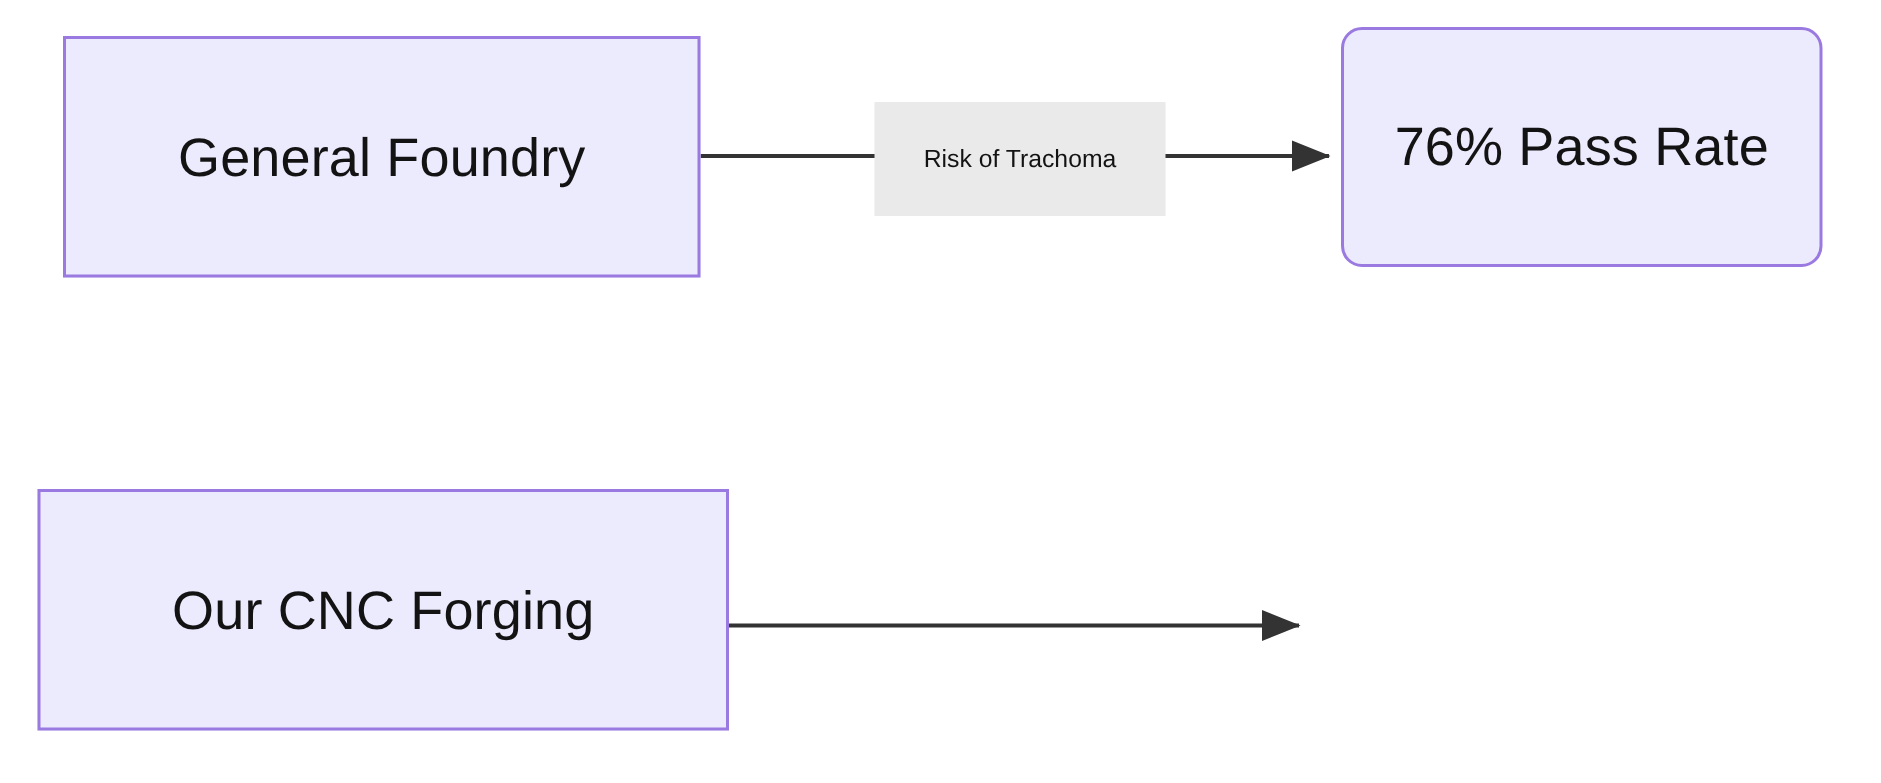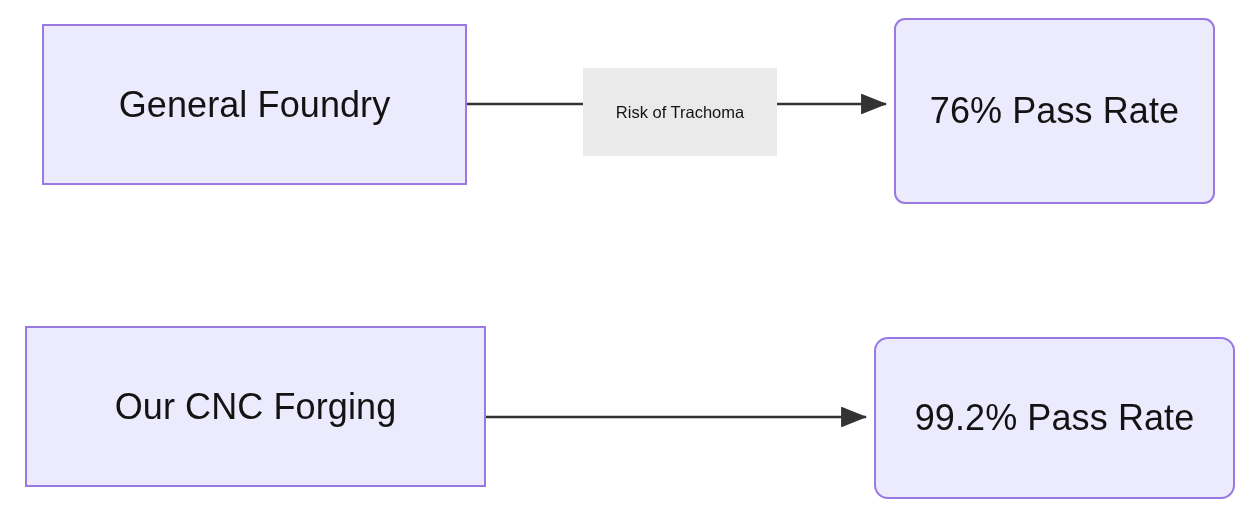--- a/index.html
+++ b/index.html
@@ -80,30 +80,27 @@
       </marker>
     </defs>
     <path class="edge-path" d="M467,104 L886,104" marker-end="url(#arrowhead)"></path>
     <path class="edge-path" d="M486,417 L866,417" marker-end="url(#arrowhead)"></path>
   </svg>
 
   <div class="node" style="left:42px; top:24px; width:425px; height:161px;">
     <span class="node-label">General Foundry</span>
   </div>
 
-  <div class="node rounded" style="left:894px; top:18px; width:321px; height:186px;border-radius:11px;">
+  <div class="node rounded" style="left:894px; top:18px; width:321px; height:160px;">
     <span class="node-label">76% Pass Rate</span>
   </div>
 
   <div class="node" style="left:25px; top:326px; width:461px; height:161px;">
     <span class="node-label">Our CNC Forging</span>
   </div>
 
-  <div class="node rounded" style="left:874px; top:337px; width:361px; height:162px;">
-    <span class="node-label">99.2% Pass Rate</span>
-  </div>
 
-  <div class="edge-label" style="left:583px; top:68px; width:194px; height:88px;text-align:center;">
+  <div class="edge-label" style="left:583px; top:68px; width:194px; height:76px;text-align:center;">
     <span>Risk of Trachoma</span>
   </div>
 
 
 </div>
 
 </body></html>

